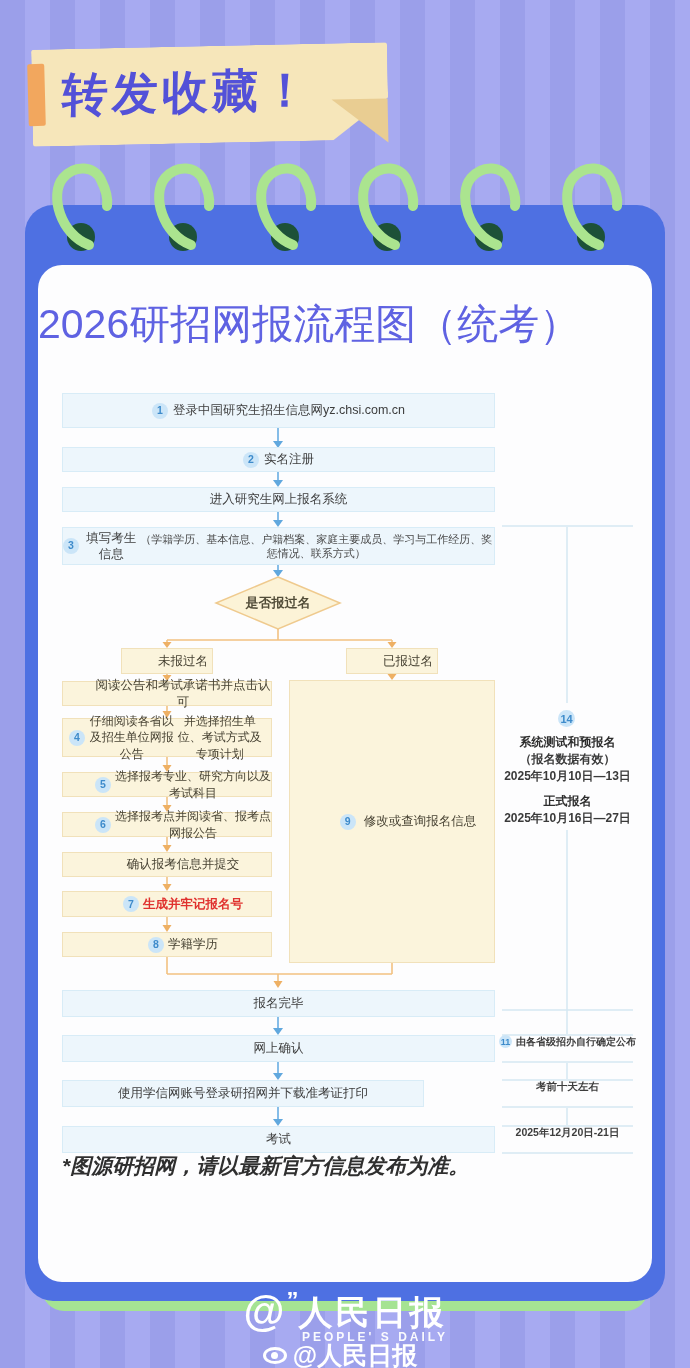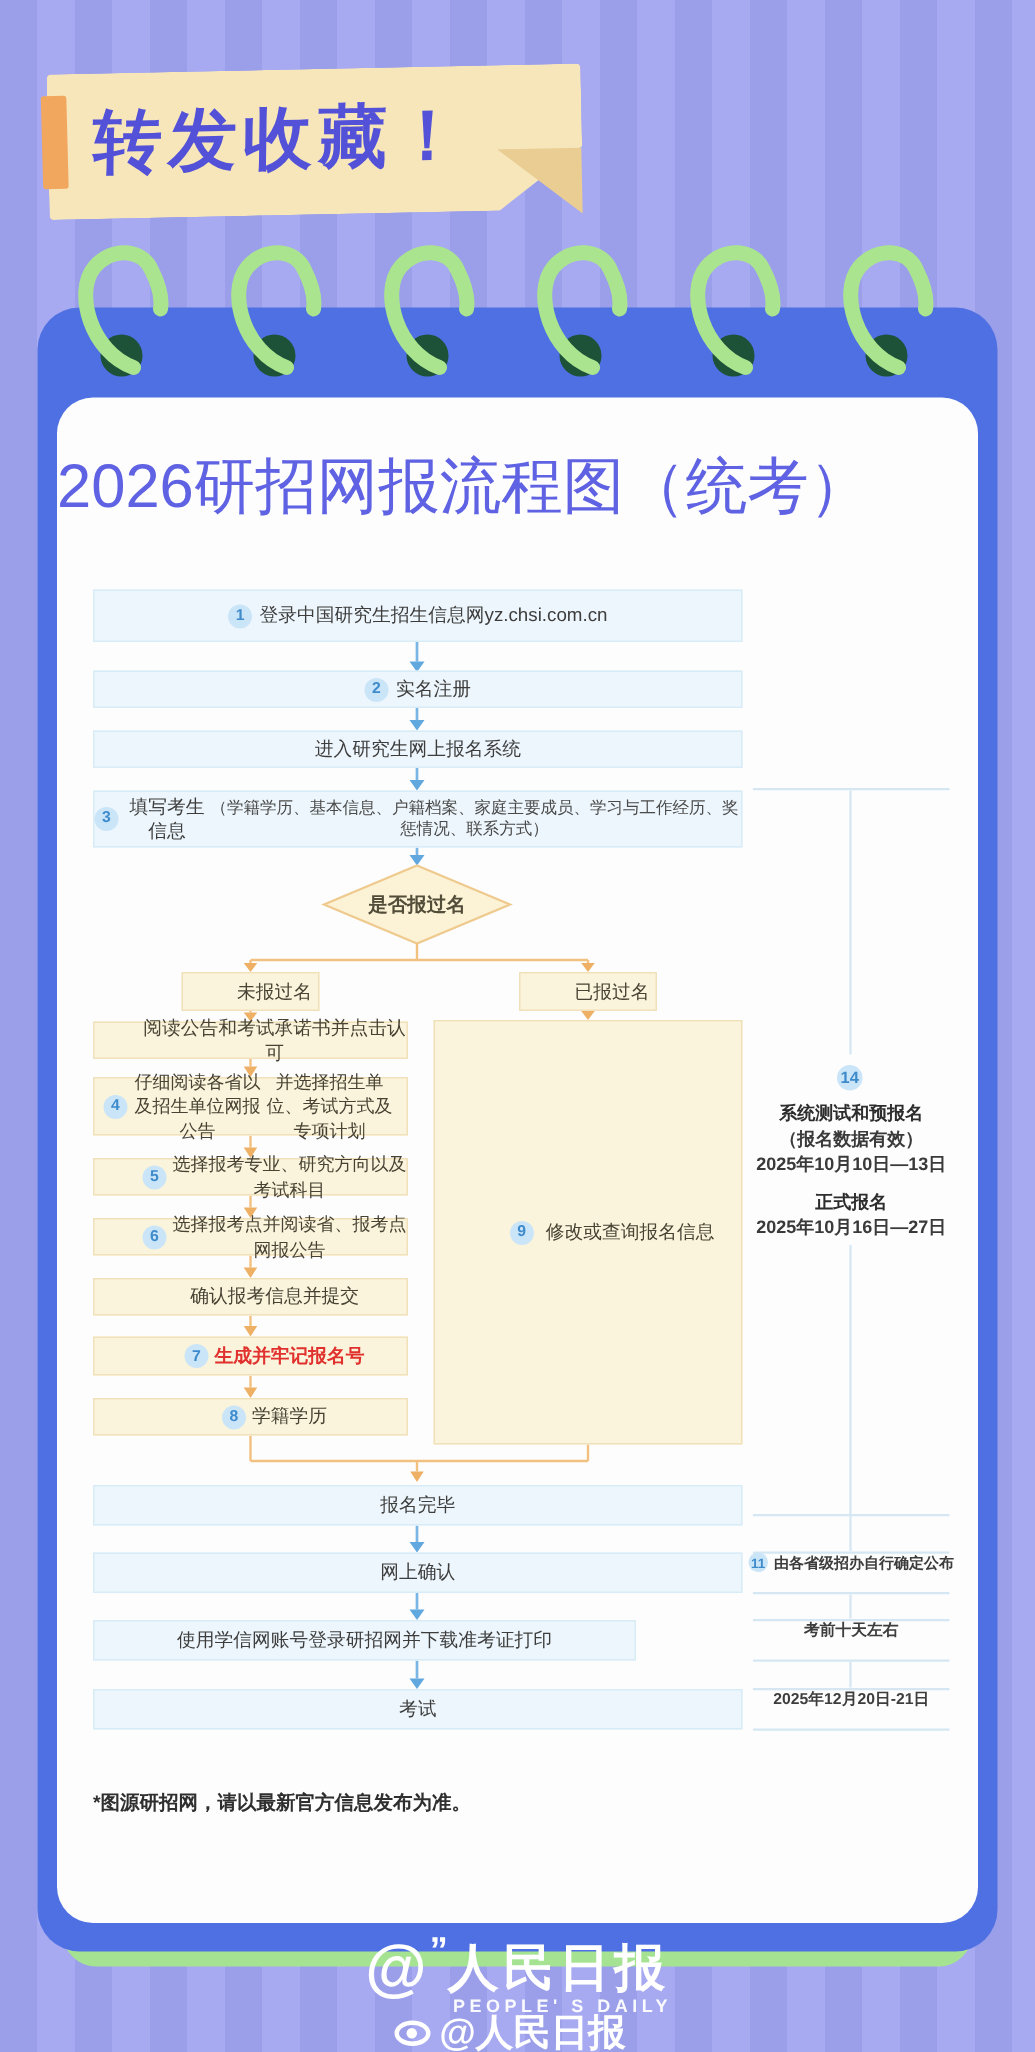--- a/index.html
+++ b/index.html
@@ -36,21 +36,21 @@
                  font-size:13px;font-weight:600;color:#524d39;}
   
   .note10{position:absolute;left:495px;top:734px;width:145px;text-align:center;font-size:12px;line-height:17px;color:#3a3a3a;font-weight:600;}
   .note10 .hd{font-weight:700;color:#2d2d2d;}
   .gap8{height:8px;}
   .rcell{position:absolute;left:500px;width:135px;display:flex;justify-content:center;
          font-size:10.5px;color:#3d3d3d;font-weight:600;gap:4px;white-space:nowrap;}
   .b10{position:absolute;left:558px;top:710px;width:17px;height:17px;border-radius:50%;background:#cbe5f8;color:#3e8bcb;
        font-size:11px;font-weight:700;display:flex;align-items:center;justify-content:center;}
   
-  .footnote{position:absolute;left:62px;top:1193px;font-size:13px;font-weight:700;color:#2f2f2f;}
+  .footnote{position:absolute;left:62px;top:1152px;font-size:21px;font-weight:700;color:#2f2f2f;font-style:italic;}
   
   .footer{position:absolute;left:0;top:1291px;width:690px;text-align:center;color:#fff;line-height:1;}
   .f-row1{display:flex;align-items:center;justify-content:center;gap:2px;}
   .f-at{font-size:42px;font-weight:700;}
   .f-q{font-size:24px;font-weight:900;align-self:flex-start;margin-top:-2px;letter-spacing:-2px;}
   .f-cn{font-size:34px;font-weight:900;letter-spacing:3px;}
   .f-row2{font-size:12px;font-weight:700;letter-spacing:3px;margin-top:-2px;margin-left:60px;opacity:.95;}
   .f-row3{display:flex;align-items:center;justify-content:center;gap:6px;font-size:25px;font-weight:800;margin-top:0px;margin-left:-10px;}
   .weibo-eye{display:inline-block;width:24px;height:17px;border:3px solid #fff;border-radius:50%;position:relative;box-sizing:border-box;}
   .weibo-eye::after{content:"";position:absolute;left:5px;top:2px;width:7px;height:7px;border-radius:50%;background:#fff;}

